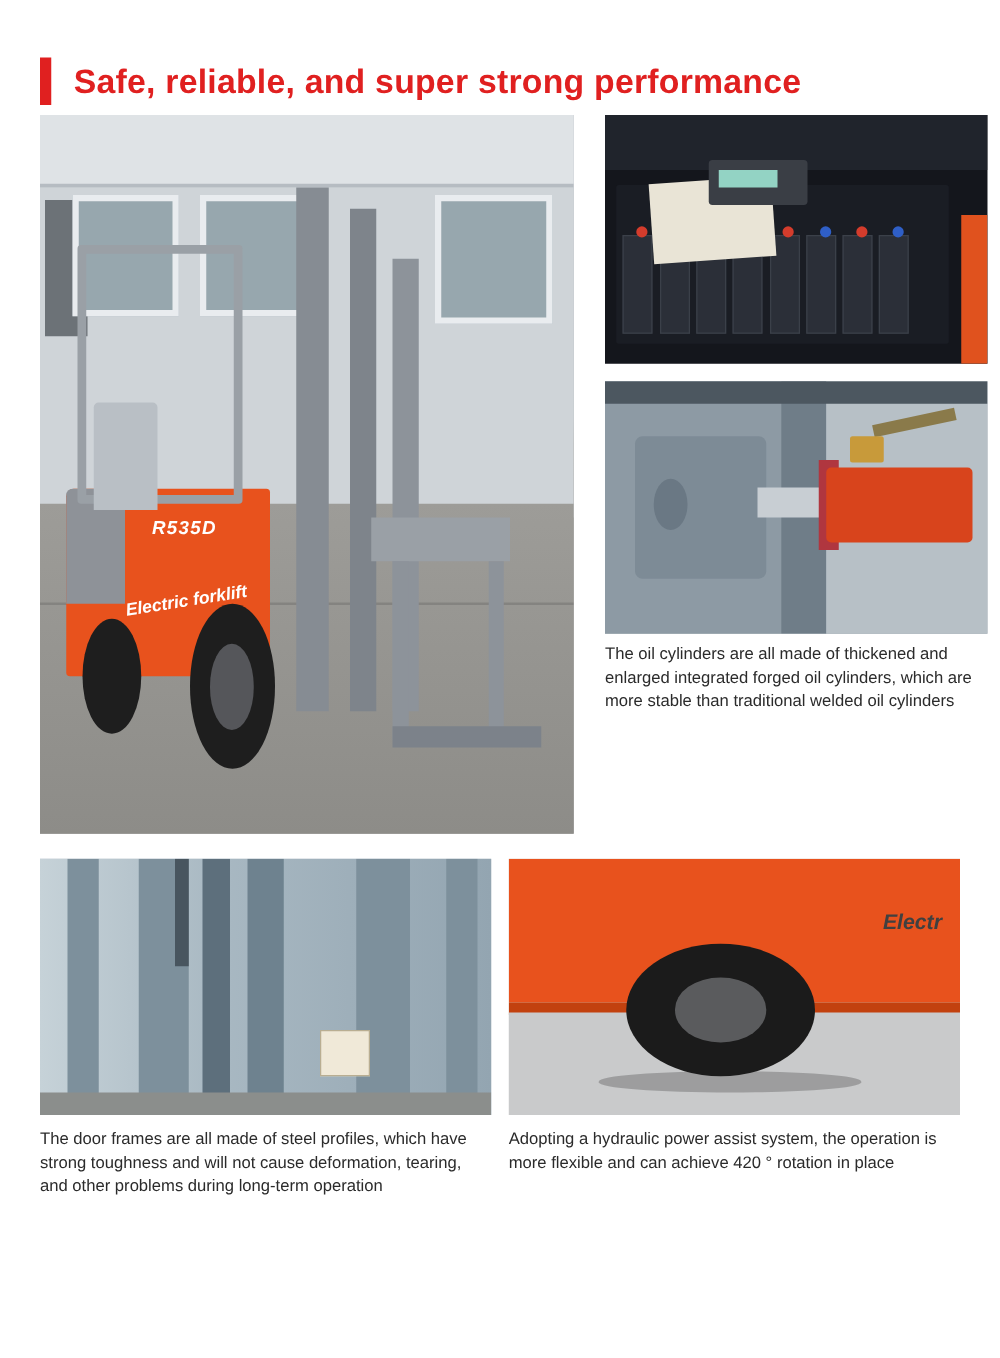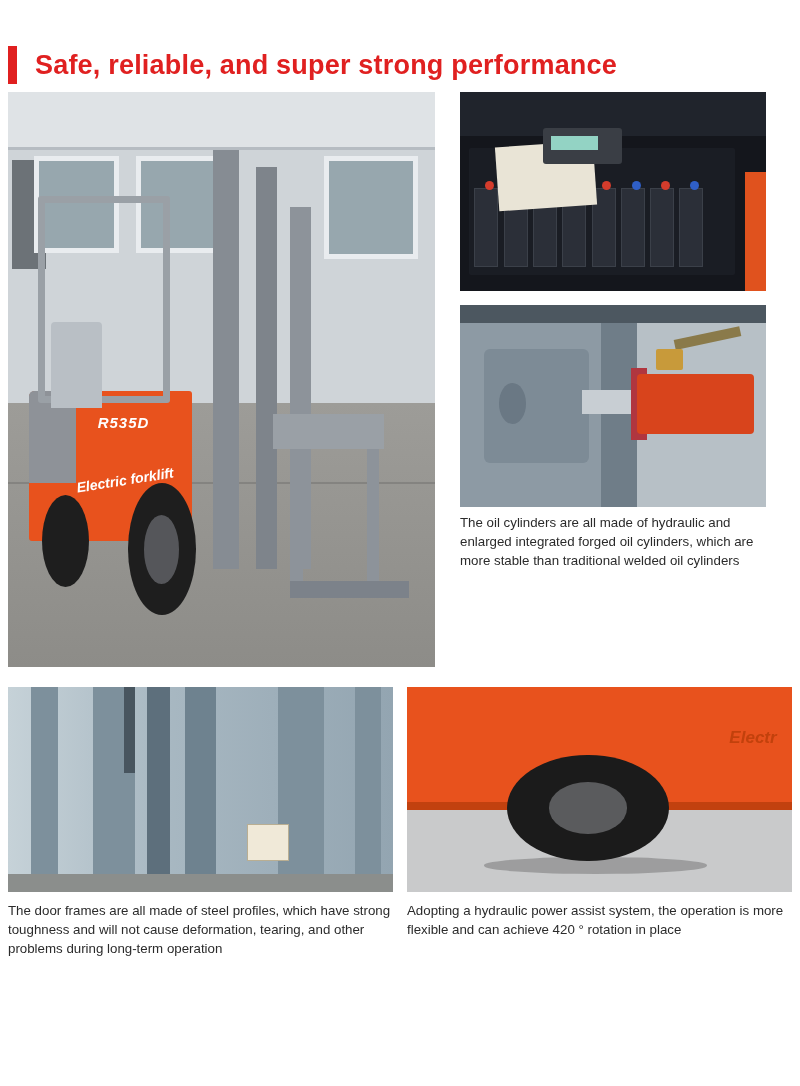--- a/index.html
+++ b/index.html
@@ -11,21 +11,21 @@
     height: 1086px;
     background: #ffffff;
     font-family: "Liberation Sans", sans-serif;
     overflow: hidden;
   }
   .page {
     position: relative;
     width: 800px;
     height: 1086px;
     box-sizing: border-box;
-    padding: 0 8px;
+    padding: 0 32px;
   }
 
   
   .header {
     display: flex;
     align-items: center;
     height: 92px;
     padding-top: 38px;
     box-sizing: border-box;
   }
@@ -390,21 +390,21 @@
     background: #e8521d;
   }
   .tp-body-edge {
     position: absolute;
     left: 0; top: 56%; right: 0; height: 5%;
     background: #c2410f;
   }
   .tp-text {
     position: absolute;
     right: 4%; top: 20%;
-    color: #c2410c;
+    color: #404040;
     font-size: 17px;
     font-weight: bold;
     font-style: italic;
     text-align: center;
   }
   .tp-ground {
     position: absolute;
     left: 0; right: 0; bottom: 0; height: 40%;
     background: #c9cacb;
   }
@@ -553,21 +553,21 @@
         <div class="cyl-bg-mid"></div>
         <div class="cyl-bg-right"></div>
         <div class="cyl-dark-top"></div>
         <div class="cyl-block"></div>
         <div class="cyl-rod"></div>
         <div class="cyl-collar"></div>
         <div class="cyl-tube"></div>
         <div class="cyl-hose"></div>
         <div class="cyl-brass"></div>
       </div>
-      <div class="caption">The oil cylinders are all made of hydraulic and enlarged integrated forged oil cylinders, which are more stable than traditional welded oil cylinders</div>
+      <div class="caption">The oil cylinders are all made of thickened and enlarged integrated forged oil cylinders, which are more stable than traditional welded oil cylinders</div>
 
     </div>
   </div>
 
   <div class="bottom-section">
 
     <div class="bcol">
       <div class="bphoto door-photo">
         <div class="df-bg"></div>
         <div class="df-col df-c1"></div>

